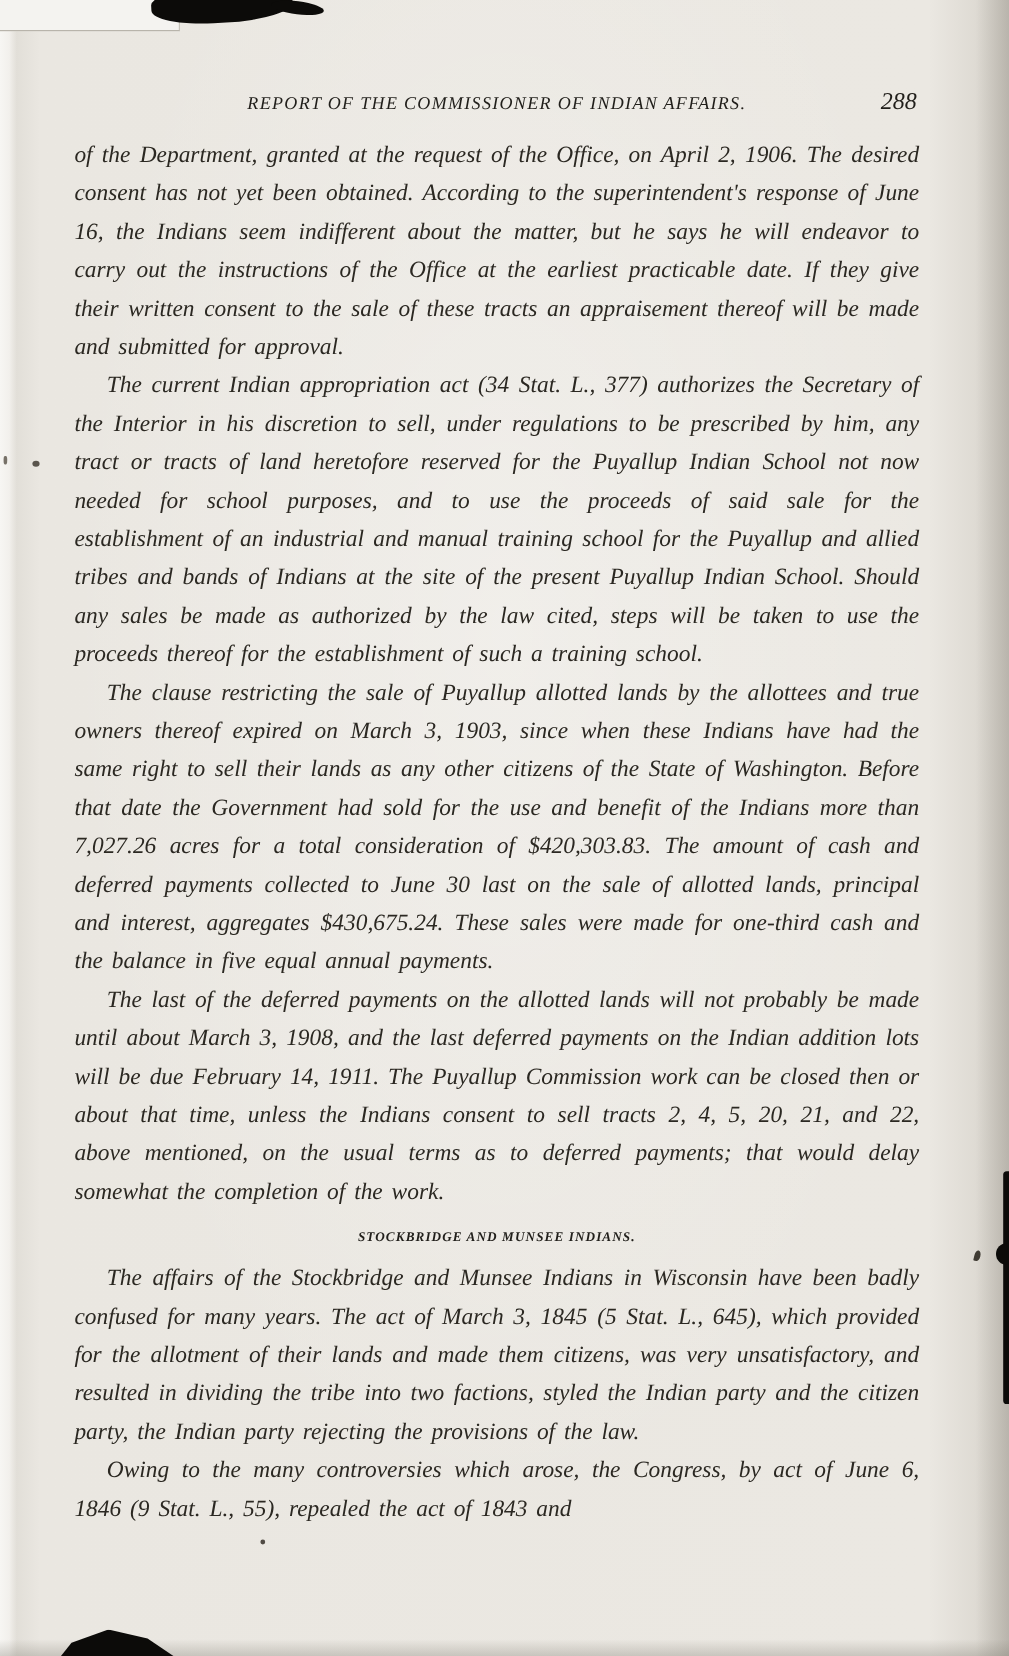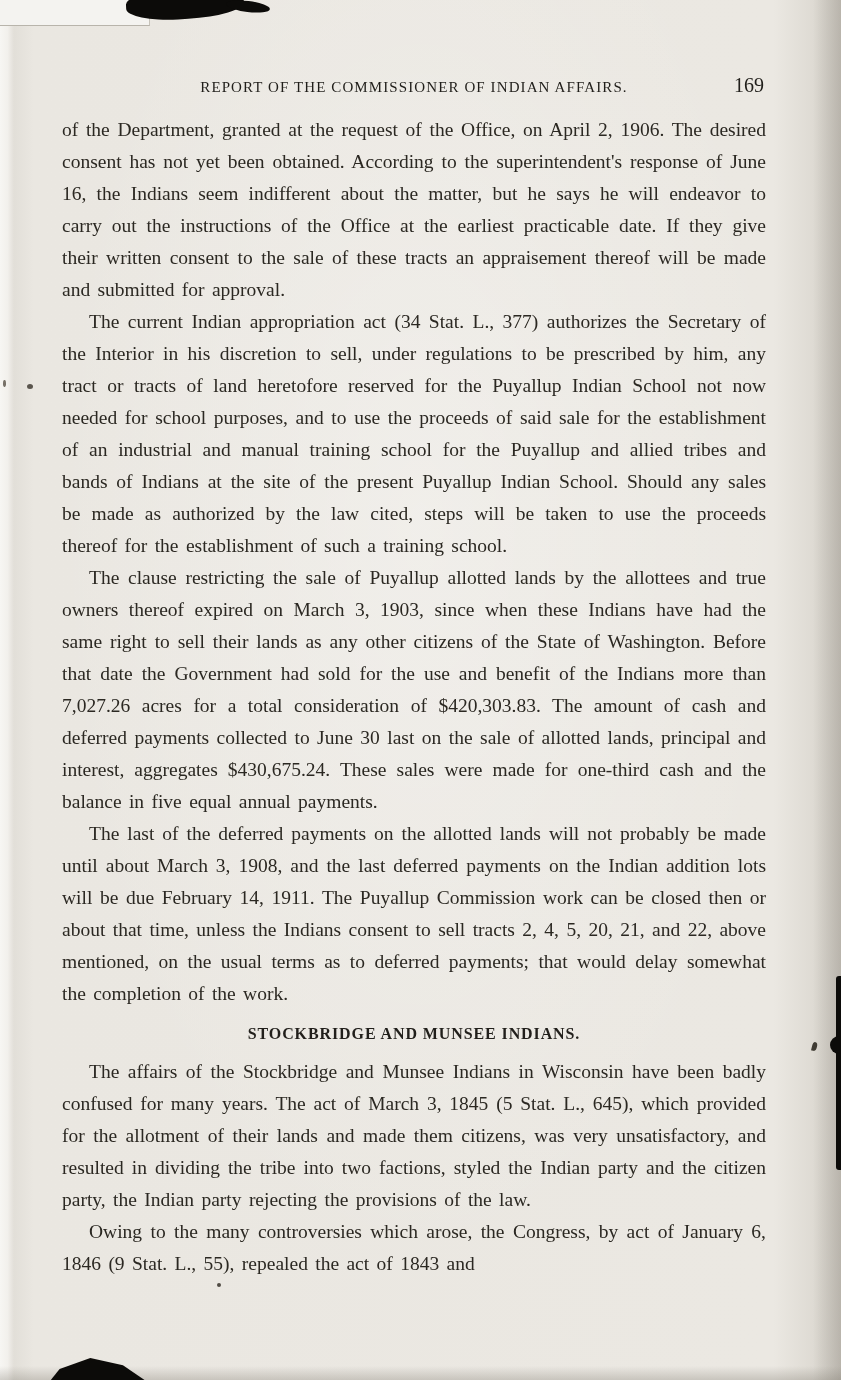--- a/index.html
+++ b/index.html
@@ -12,20 +12,21 @@
   .page {
     position: relative;
     width: 841px;
     height: 1380px;
     overflow: hidden;
     background:
       radial-gradient(ellipse at 50% 38%, rgba(255,255,255,0.30), rgba(255,255,255,0) 62%),
       linear-gradient(90deg, #dcd9d2 0%, #eae7e1 4%, #ebe8e2 92%, #d5d1c9 100%),
       #e9e6e0;
     color: #2b2822;
+    font-style: italic;
   }
 
   
   .edge-left {
     position: absolute; left: 0; top: 0; width: 14px; height: 100%;
     background: linear-gradient(90deg, #f7f6f3 0%, #f2f0ec 55%, rgba(236,234,229,0) 100%);
   }
   .corner-top-left {
     position: absolute; left: 0; top: 0; width: 150px; height: 26px;
     background: #f4f3f0;
@@ -106,21 +107,21 @@
     text-align: justify;
     text-indent: 27px;
     word-spacing: 2.5px;
     color: #2b2822;
   }
   .para.no-indent { text-indent: 0; }
 
   .section-heading {
     margin: 15px 0 13px 0;
     text-align: center;
-    font-size: 16px;
+    font-size: 11px;
     font-weight: 700;
     letter-spacing: 0.9px;
     color: #211f1b;
   }
 </style>
 </head>
 <body>
 
 <div class="page">
 
@@ -136,28 +137,28 @@
   <div class="artifact right-notch"></div>
   <div class="artifact speck-comma"></div>
   <div class="artifact speck-dot-1"></div>
   <div class="artifact speck-dot-2"></div>
   <div class="artifact speck-dot-3"></div>
 
   <main class="text-block">
 
     <header class="running-head">
       <span class="title">REPORT OF THE COMMISSIONER OF INDIAN AFFAIRS.</span>
-      <span class="folio">169</span>
+      <span class="folio">288</span>
     </header>
 
     <p class="para no-indent">of the Department, granted at the request of the Office, on April 2, 1906.  The desired consent has not yet been obtained.  According to the superintendent's response of June 16, the Indians seem indifferent about the matter, but he says he will endeavor to carry out the instructions of the Office at the earliest practicable date.  If they give their written consent to the sale of these tracts an appraisement thereof will be made and submitted for approval.</p>
     <p class="para">The current Indian appropriation act (34 Stat. L., 377) authorizes the Secretary of the Interior in his discretion to sell, under regulations to be prescribed by him, any tract or tracts of land heretofore reserved for the Puyallup Indian School not now needed for school purposes, and to use the proceeds of said sale for the establishment of an industrial and manual training school for the Puyallup and allied tribes and bands of Indians at the site of the present Puyallup Indian School.  Should any sales be made as authorized by the law cited, steps will be taken to use the proceeds thereof for the establishment of such a training school.</p>
     <p class="para">The clause restricting the sale of Puyallup allotted lands by the allottees and true owners thereof expired on March 3, 1903, since when these Indians have had the same right to sell their lands as any other citizens of the State of Washington.  Before that date the Government had sold for the use and benefit of the Indians more than 7,027.26 acres for a total consideration of $420,303.83.  The amount of cash and deferred payments collected to June 30 last on the sale of allotted lands, principal and interest, aggregates $430,675.24.  These sales were made for one-third cash and the balance in five equal annual payments.</p>
     <p class="para">The last of the deferred payments on the allotted lands will not probably be made until about March 3, 1908, and the last deferred payments on the Indian addition lots will be due February 14, 1911.  The Puyallup Commission work can be closed then or about that time, unless the Indians consent to sell tracts 2, 4, 5, 20, 21, and 22, above mentioned, on the usual terms as to deferred payments; that would delay somewhat the completion of the work.</p>
 
     <h2 class="section-heading">STOCKBRIDGE AND MUNSEE INDIANS.</h2>
 
     <p class="para">The affairs of the Stockbridge and Munsee Indians in Wisconsin have been badly confused for many years.  The act of March 3, 1845 (5 Stat. L., 645), which provided for the allotment of their lands and made them citizens, was very unsatisfactory, and resulted in dividing the tribe into two factions, styled the Indian party and the citizen party, the Indian party rejecting the provisions of the law.</p>
-    <p class="para">Owing to the many controversies which arose, the Congress, by act of January 6, 1846 (9 Stat. L., 55), repealed the act of 1843 and</p>
+    <p class="para">Owing to the many controversies which arose, the Congress, by act of June 6, 1846 (9 Stat. L., 55), repealed the act of 1843 and</p>
 
   </main>
 
 </div>
 
 </body></html>

